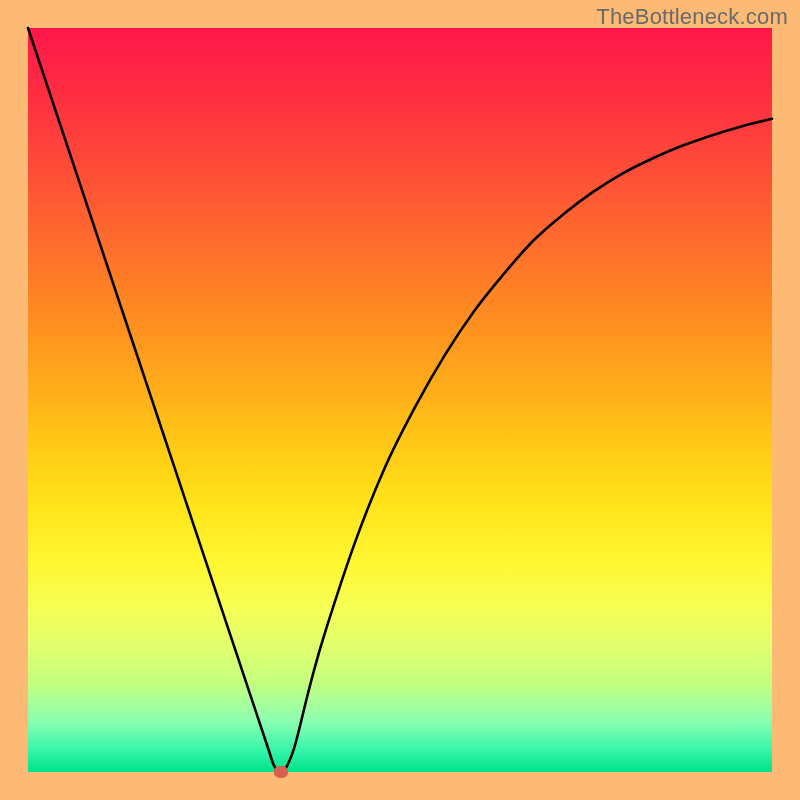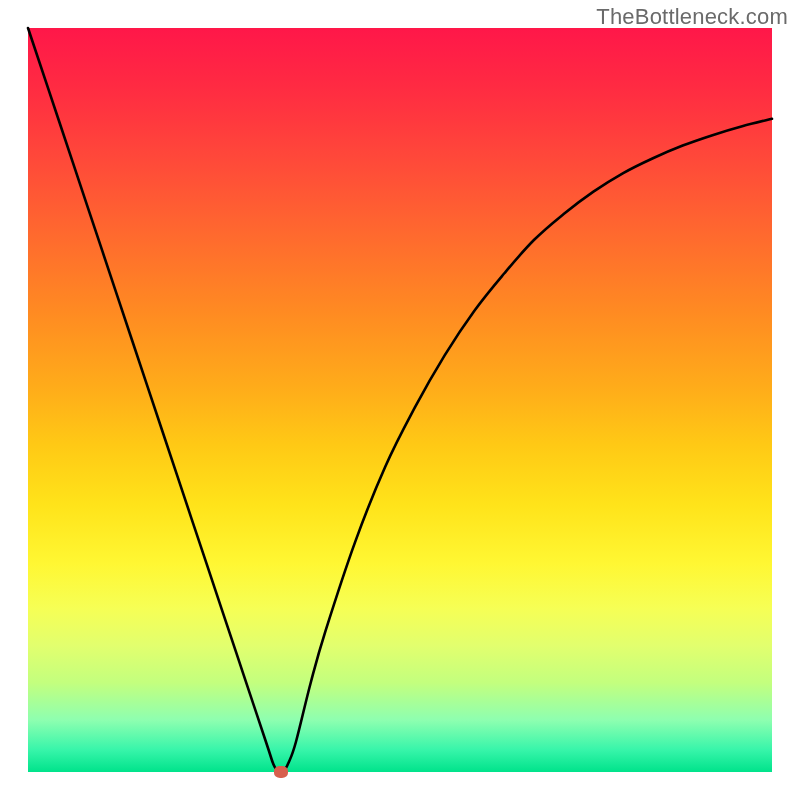--- a/index.html
+++ b/index.html
@@ -8,21 +8,21 @@
     width: 800px;
     height: 800px;
     overflow: hidden;
     background: #000;
     font-family: Arial, Helvetica, sans-serif;
   }
   .frame {
     position: relative;
     width: 800px;
     height: 800px;
-    background: #ffffff;
+    background: #fdba74;
     text-align: right;
   }
   .watermark {
     position: absolute;
     top: 4px;
     right: 12px;
     color: #6a6a6a;
     font-size: 22px;
     font-weight: 400;
     letter-spacing: 0.2px;

